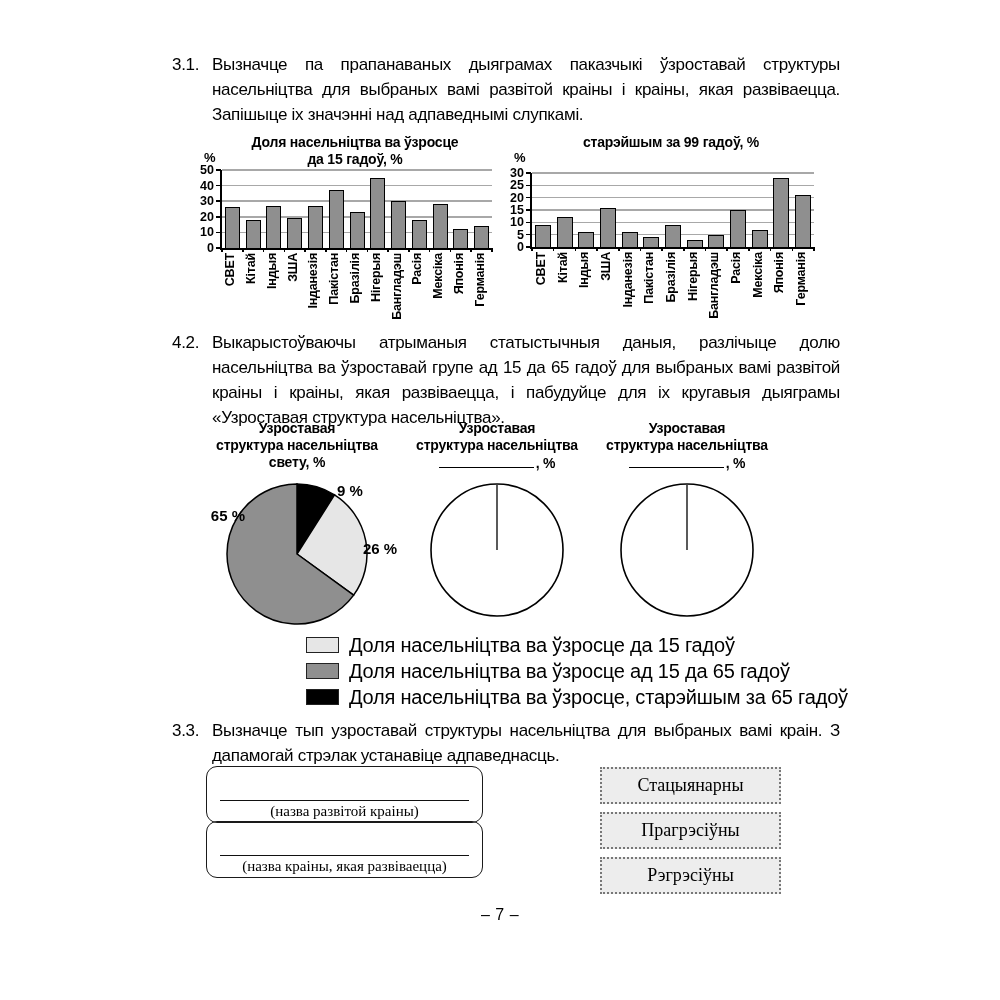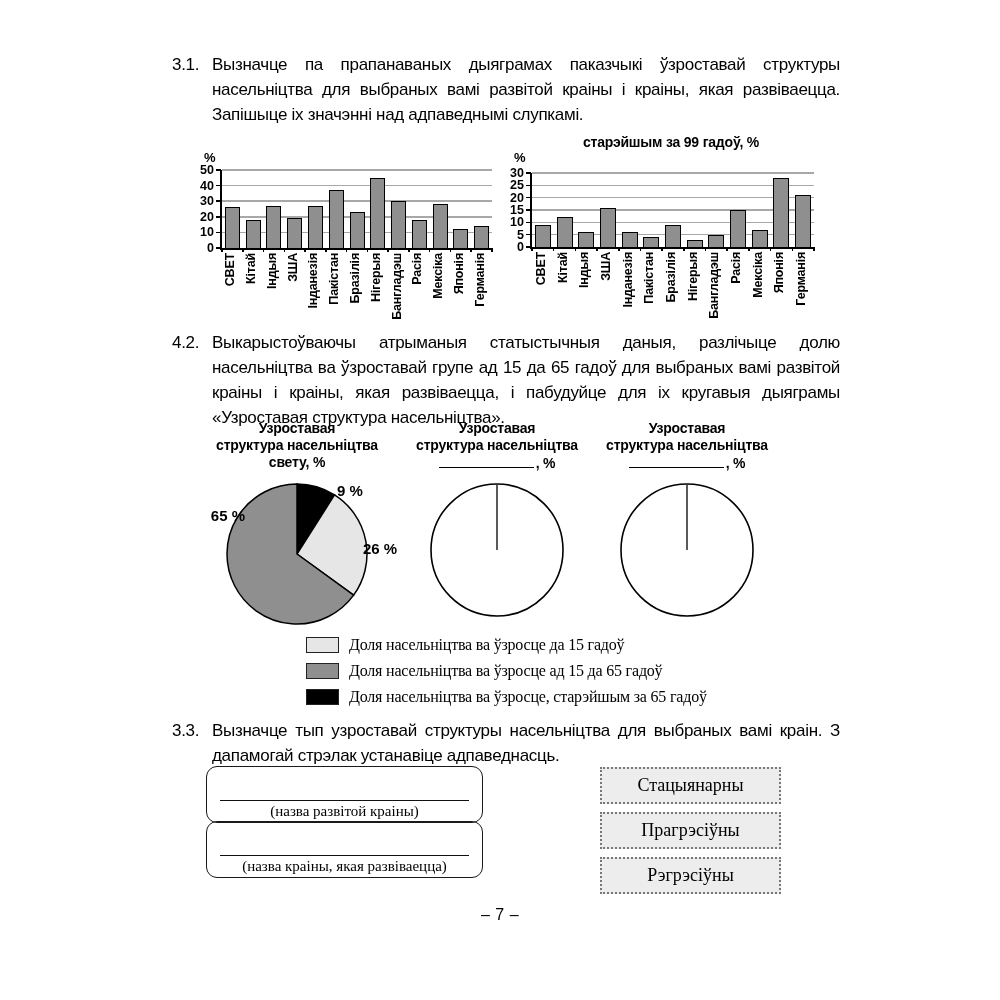--- a/index.html
+++ b/index.html
@@ -28,21 +28,21 @@
   
   .pie{position:absolute}
   .pie-title{text-align:center;font-weight:bold;font-size:14px;line-height:17px;letter-spacing:-0.2px}
   .blank{display:inline-block;width:95px;height:13px;border-bottom:1.4px solid #000;margin-right:2px}
   .pie-pct{font-family:"Liberation Sans",sans-serif;font-size:15px;font-weight:bold}
 
   
   .legend{position:absolute;left:306px;top:632px}
   .lrow{display:flex;align-items:center;height:26px}
   .lswatch{width:33px;height:16px;border:1.2px solid #222;margin-right:10px;box-sizing:border-box;flex-shrink:0}
-  .llabel{font-family:Liberation Serif, serif;font-size:16px;letter-spacing:-0.2px;white-space:nowrap}
+  .llabel{font-family:Liberation Sans, sans-serif;font-size:20px;letter-spacing:-0.2px;white-space:nowrap}
 
   
   .abox{position:absolute;left:206px;width:277px;height:57px;border:1.6px solid #1a1a1a;border-radius:11px;box-sizing:border-box}
   .aline{position:absolute;left:13px;right:13px;top:33px;border-top:1.5px solid #111}
   .acap{position:absolute;left:0;right:0;top:36px;text-align:center;font-family:"Liberation Serif",serif;font-size:15px;white-space:nowrap}
 
   
   .opts{position:absolute;left:600px;top:767px}
   .opt{width:181px;height:37px;background:#ededed;border:2.4px dotted #777;box-sizing:border-box;
        display:flex;align-items:center;justify-content:center;
@@ -55,20 +55,22 @@
 
 <div class="page">
 
   <div class="task" id="t31" style="top:52px">
     <div class="tnum">3.1.</div>
     <div class="tbody">Вызначце па прапанаваных дыяграмах паказчыкі ўзроставай структуры насельніцтва для выбраных вамі развітой краіны і краіны, якая развіваецца. Запішыце іх значэнні над адпаведнымі слупкамі.</div>
   </div>
 
   <div class="chart" id="chart1" style="left: 198px; top: 134px; width: 302px;">
       <div class="chart-title" style="left: 22px; width: 270px;">
+        <div>Доля насельніцтва ва ўзросце</div>
+        <div>да 15 гадоў, %</div>
       </div>
       <div class="pct" style="left: 6px; top: 16px;">%</div>
       <div class="plot" style="left: 22px; top: 36px; width: 270px; height: 78px;">
         <div class="ymark" style="left: -6px; top: 77.25px;"></div>
         <div class="grid" style="top: 61.65px; background: rgb(168, 168, 168);"></div>
         <div class="ymark" style="left: -6px; top: 61.65px;"></div>
         <div class="grid" style="top: 46.05px; background: rgb(168, 168, 168);"></div>
         <div class="ymark" style="left: -6px; top: 46.05px;"></div>
         <div class="grid" style="top: 30.45px; background: rgb(168, 168, 168);"></div>
         <div class="ymark" style="left: -6px; top: 30.45px;"></div>

